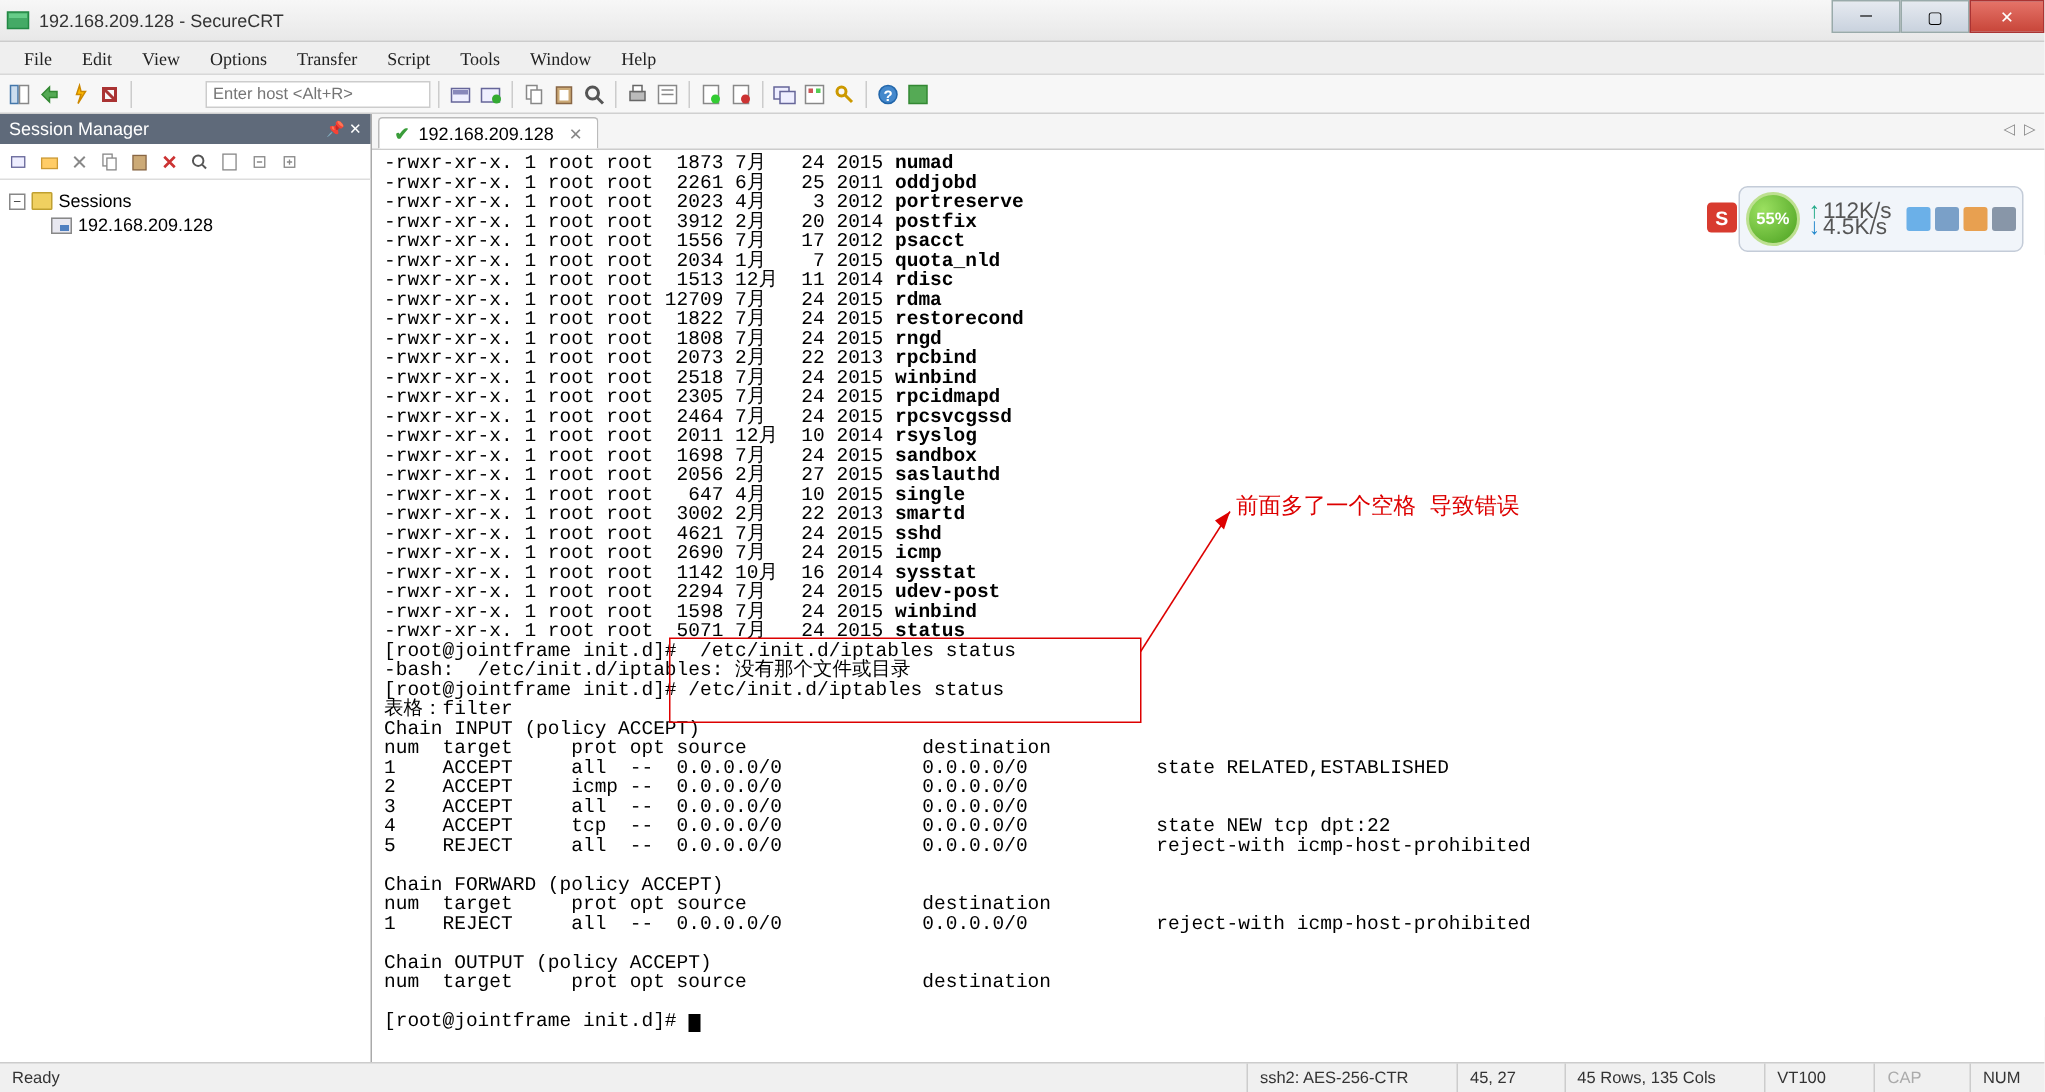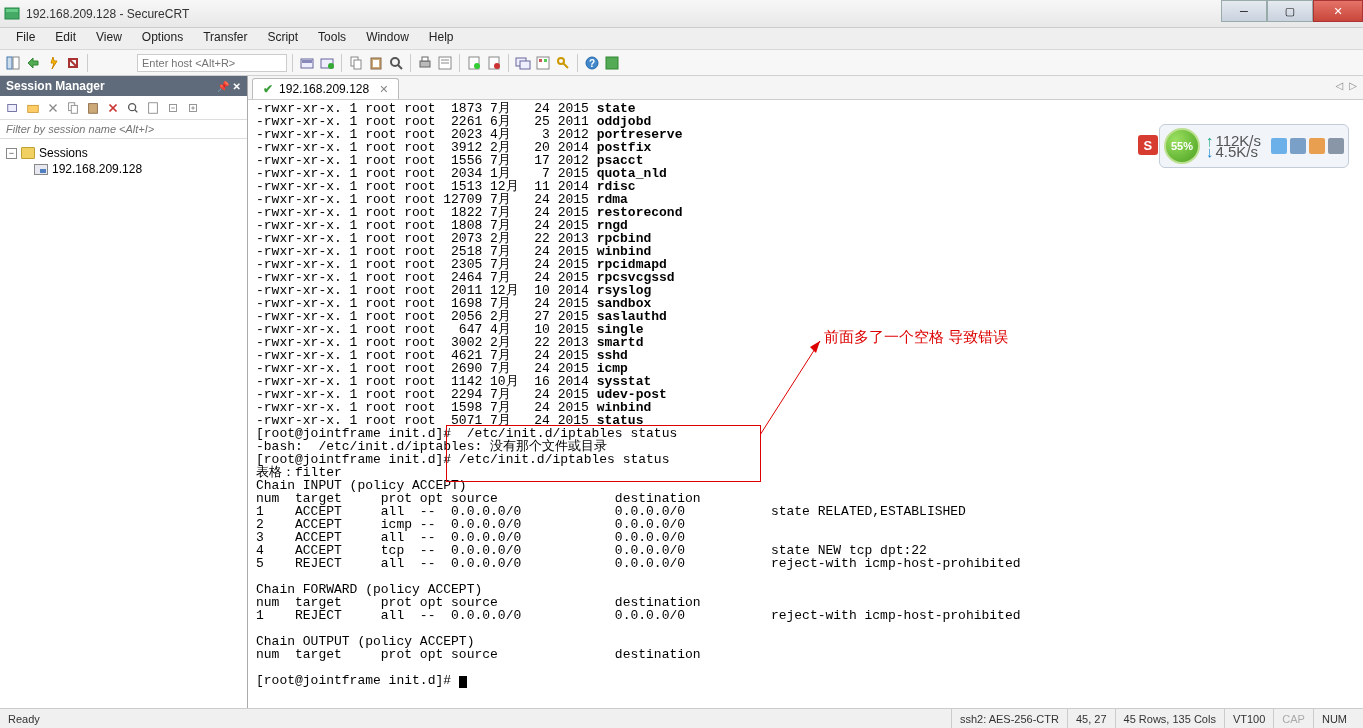--- a/index.html
+++ b/index.html
@@ -8,36 +8,36 @@
 
 .titlebar { height: 28px; background: linear-gradient(#f7f7f7,#e8e8e8); display: flex; align-items: center; padding: 0 4px; border-bottom: 1px solid #ccc; position: relative; }
 .titlebar .icon { width: 16px; height: 16px; margin-right: 6px; }
 .titlebar .title { color: #333; }
 .winbtns { position: absolute; right: 0; top: 0; display: flex; }
 .winbtn { width: 46px; height: 22px; display: flex; align-items: center; justify-content: center; font-size: 11px; }
 .winbtn.min, .winbtn.max { background: linear-gradient(#e6eaf0,#c9d2de); border: 1px solid #9aa; }
 .winbtn.close { background: linear-gradient(#e57368,#c8463a); color: #fff; width: 50px; border: 1px solid #a33; }
 
 
-.menubar { height: 22px; background: #efefef; display: flex; align-items: flex-start; padding: 0 8px; gap: 4px; border-bottom: 1px solid #d8d8d8; }
+.menubar { height: 22px; background: #efefef; display: flex; align-items: flex-end; padding: 0 8px; gap: 4px; border-bottom: 1px solid #d8d8d8; font-family: Liberation Serif, serif; }
 .menubar span { padding: 2px 8px; color: #222; }
 
 
 .toolbar { height: 26px; background: #f7f7f7; display: flex; align-items: center; padding: 2px 4px; gap: 2px; border-bottom: 1px solid #d0d0d0; }
 .tbicon { width: 18px; height: 18px; display: flex; align-items: center; justify-content: center; }
 .tbicon svg { width: 16px; height: 16px; }
 .tbsep { width: 1px; height: 18px; background: #ccc; margin: 0 3px; }
 .hostinput { width: 150px; height: 18px; border: 1px solid #ccc; font-size: 11px; padding: 0 4px; color: #888; background: #fff; margin-left: 44px; }
 
 
 .main { display: flex; height: calc(100% - 28px - 22px - 26px - 20px); }
 
 
 .sidebar { width: 248px; background: #fff; border-right: 1px solid #aaa; display: flex; flex-direction: column; }
-.sidehdr { background: #5f6a7a; color: #fff; padding: 3px 6px; font-size: 12px; display: flex; justify-content: space-between; align-items: center; font-weight: bold; }
+.sidehdr { background: #5f6a7a; color: #fff; padding: 3px 6px; font-size: 12px; display: flex; justify-content: space-between; align-items: center; }
 .sidehdr .pin { font-size: 10px; }
 .sidetool { height: 24px; display: flex; align-items: center; gap: 2px; padding: 2px 4px; border-bottom: 1px solid #ddd; }
 .sidetool .tbicon svg { width: 14px; height: 14px; }
 .filter { border: none; border-bottom: 1px solid #ddd; padding: 3px 6px; font-size: 11px; color: #888; width: 100%; font-style: italic; }
 .tree { padding: 6px; font-size: 12px; }
 .treeitem { display: flex; align-items: center; gap: 4px; padding: 1px 0; }
 .treeitem.child { padding-left: 28px; }
 .folder-icon { width: 14px; height: 12px; background: #f0d060; border: 1px solid #c0a030; border-radius: 1px; }
 .session-icon { width: 14px; height: 11px; background: #e8e8f0; border: 1px solid #888; position: relative; }
 .session-icon::after { content: ""; position: absolute; width: 6px; height: 4px; background: #5080c0; bottom: 1px; right: 1px; }
@@ -49,36 +49,36 @@
 .tab { background: #fff; border: 1px solid #bbb; border-bottom: none; border-radius: 3px 3px 0 0; padding: 3px 10px; display: flex; align-items: center; gap: 6px; font-size: 12px; }
 .tab .check { color: #3a9d3a; font-weight: bold; }
 .tab .x { color: #888; font-size: 11px; margin-left: 4px; }
 .tabnav { position: absolute; right: 6px; top: 4px; display: flex; gap: 6px; color: #888; font-size: 10px; }
 .terminal { flex: 1; background: #fff; padding: 2px 8px 4px 8px; font-family: "Courier New", monospace; font-size: 13px; line-height: 13px; white-space: pre; color: #000; position: relative; overflow: hidden; }
 .terminal .bold { font-weight: bold; }
 .cursor { display: inline-block; width: 8px; height: 12px; background: #000; vertical-align: text-bottom; }
 
 
 .annot-box { position: absolute; border: 1px solid #d00; pointer-events: none; }
-.annot-text { position: absolute; color: #d00; font-family: Liberation Sans, sans-serif; font-size: 15px; }
+.annot-text { position: absolute; color: #d00; font-family: Liberation Mono, monospace; font-size: 15px; }
 
 
 .widget { position: absolute; top: 124px; right: 14px; height: 44px; display: flex; align-items: center; background: rgba(240,244,250,0.92); border: 1px solid #c4ccd8; border-radius: 6px; padding: 2px 4px; gap: 2px; }
 .widget .pct-circle { width: 36px; height: 36px; border-radius: 50%; background: radial-gradient(circle at 30% 30%, #9be060, #4aa020); display: flex; align-items: center; justify-content: center; color: #fff; font-size: 11px; font-weight: bold; border: 2px solid #bde090; text-align: right; }
 .widget .speeds { font-size: 15px; line-height: 11px; color: #555; padding: 0 4px; }
 .widget .speeds .up::before { content: "↑"; color: #2a8; margin-right: 2px; }
 .widget .speeds .dn::before { content: "↓"; color: #28c; margin-right: 2px; }
 .widget .wicons { display: flex; gap: 3px; padding-left: 4px; }
 .widget .wicon { width: 16px; height: 16px; border-radius: 2px; }
 .widget .newtab { position: absolute; left: -22px; top: 10px; width: 20px; height: 20px; background: #d83b2f; border-radius: 3px; color: #fff; display: flex; align-items: center; justify-content: center; font-weight: bold; font-size: 13px; }
 
 
 .statusbar { height: 20px; background: #f0f0f0; border-top: 1px solid #ccc; display: flex; align-items: center; font-size: 11px; color: #333; padding: 0 8px; }
 .statusbar .sp { flex: 1; }
-.statusbar .cell { padding: 0 8px; border-left: 1px solid #ccc; height: 100%; display: flex; align-items: center; }
+.statusbar .cell { padding: 0 8px; border-left: 1px solid #ccc; height: 100%; display: flex; align-items: center; margin-left: 24px; }
 </style>
 </head>
 <body>
 
 <div class="titlebar">
   <svg class="icon" viewBox="0 0 16 16">
       <rect x="1" y="2" width="14" height="11" fill="#4a6" stroke="#284"></rect>
       <rect x="2" y="3" width="12" height="3" fill="#6c8"></rect>
     </svg>
   <span class="title">192.168.209.128 - SecureCRT</span>
@@ -276,21 +276,20 @@
           </svg>
         </div>
       <div class="tbicon">
           <svg viewBox="0 0 16 16">
             <rect x="4" y="4" width="8" height="8" fill="none" stroke="#888"></rect>
             <line x1="6" y1="8" x2="10" y2="8" stroke="#888"></line>
             <line x1="8" y1="6" x2="8" y2="10" stroke="#888"></line>
           </svg>
         </div>
     </div>
-    <input class="filter" placeholder="Filter by session name &lt;Alt+I&gt;" style="">
     <div class="tree">
       <div class="treeitem">
         <span class="expander">−</span>
         <span class="folder-icon"></span>
         <span>Sessions</span>
       </div>
       <div class="treeitem child">
         <span class="session-icon"></span>
         <span>192.168.209.128</span>
       </div>
@@ -302,21 +301,21 @@
       <div class="tab">
         <span class="check">✔</span>
         <span>192.168.209.128</span>
         <span class="x">✕</span>
       </div>
       <div class="tabnav">
         <span>◁</span>
         <span>▷</span>
       </div>
     </div>
-    <div class="terminal" id="term">-rwxr-xr-x. 1 root root  1873 7月   24 2015 <span class="bold">state</span>
+    <div class="terminal" id="term">-rwxr-xr-x. 1 root root  1873 7月   24 2015 <span class="bold">numad</span>
 -rwxr-xr-x. 1 root root  2261 6月   25 2011 <span class="bold">oddjobd</span>
 -rwxr-xr-x. 1 root root  2023 4月    3 2012 <span class="bold">portreserve</span>
 -rwxr-xr-x. 1 root root  3912 2月   20 2014 <span class="bold">postfix</span>
 -rwxr-xr-x. 1 root root  1556 7月   17 2012 <span class="bold">psacct</span>
 -rwxr-xr-x. 1 root root  2034 1月    7 2015 <span class="bold">quota_nld</span>
 -rwxr-xr-x. 1 root root  1513 12月  11 2014 <span class="bold">rdisc</span>
 -rwxr-xr-x. 1 root root 12709 7月   24 2015 <span class="bold">rdma</span>
 -rwxr-xr-x. 1 root root  1822 7月   24 2015 <span class="bold">restorecond</span>
 -rwxr-xr-x. 1 root root  1808 7月   24 2015 <span class="bold">rngd</span>
 -rwxr-xr-x. 1 root root  2073 2月   22 2013 <span class="bold">rpcbind</span>

